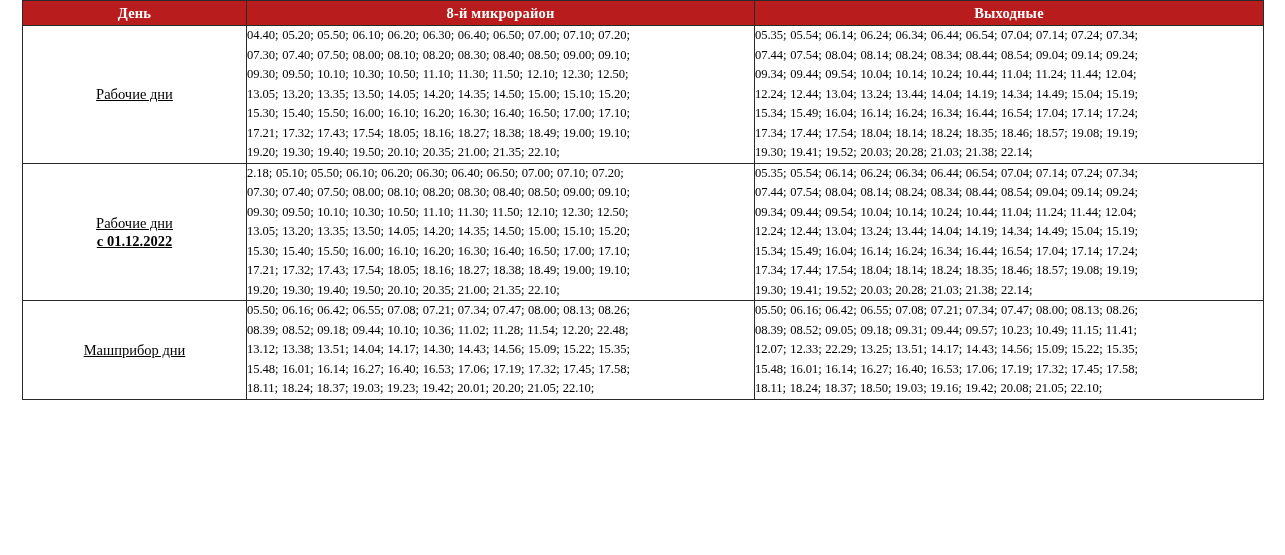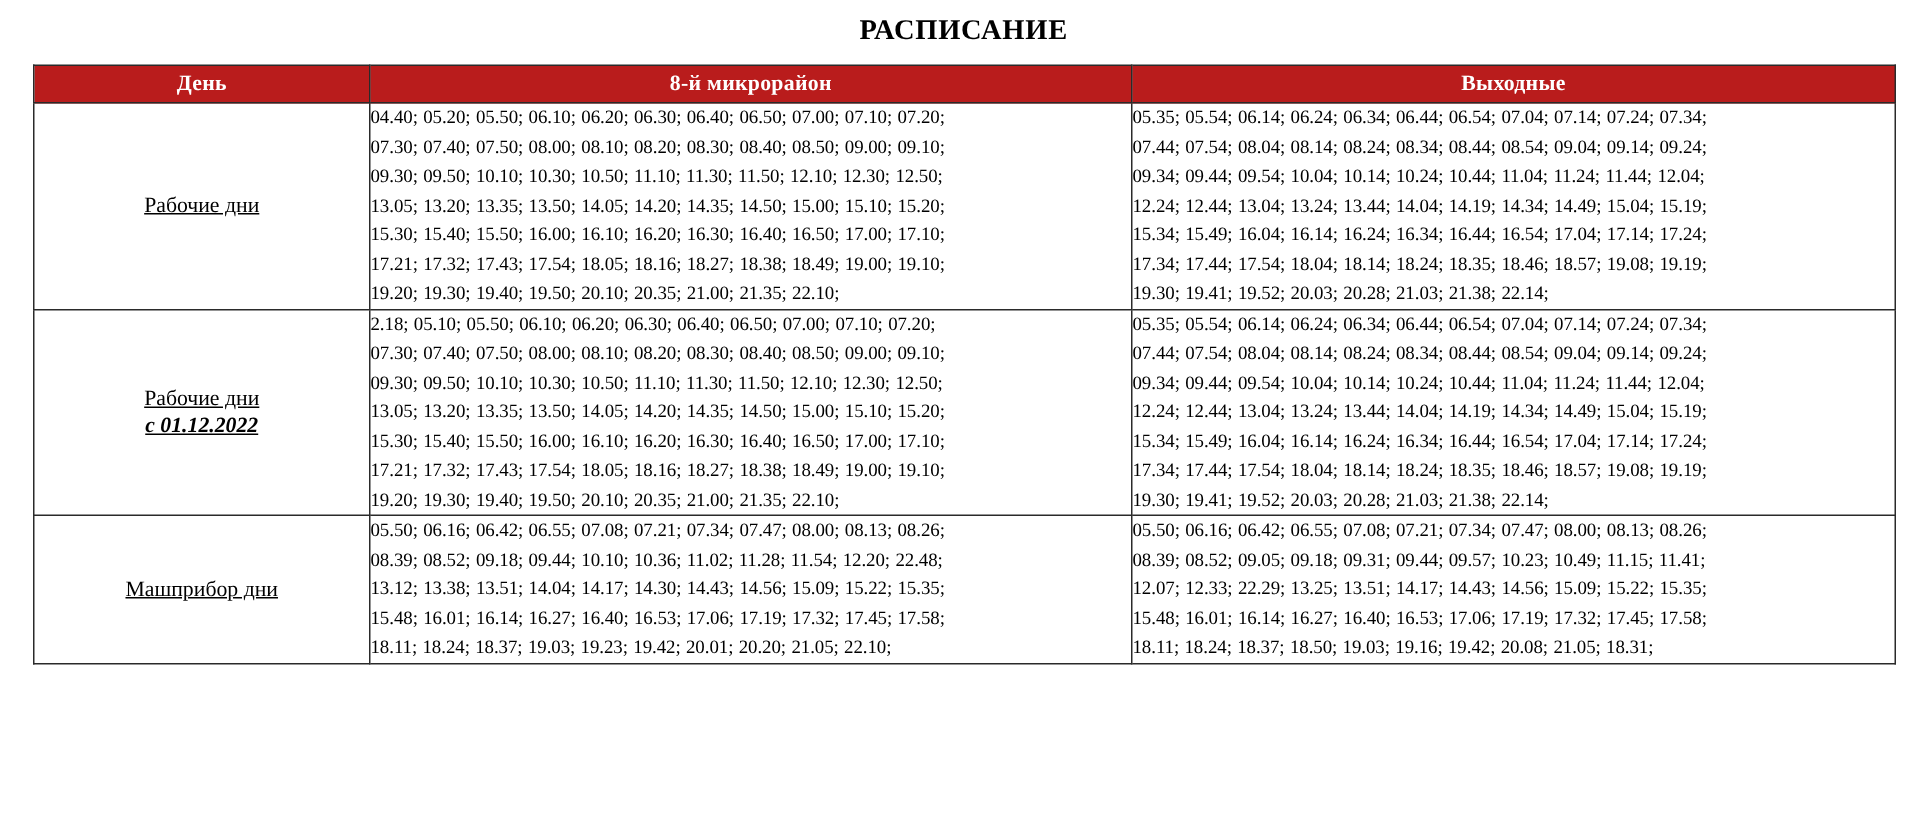--- a/index.html
+++ b/index.html
@@ -66,40 +66,39 @@
     font-family: "Liberation Serif", serif;
     font-size: 14.5px;
     padding: 4px 6px;
   }
   .day-label {
     display: inline-block;
     text-decoration: underline;
     line-height: 1.25;
   }
   .day-label .l1 { display: block; }
-  .day-label .l2 { display: block; font-weight: bold; font-style: italic; }
+  .day-label .l2 { display: block; font-weight: bold; }
 
   td.times-cell {
     font-family: "Liberation Serif", serif;
     font-size: 12.6px;
     line-height: 1.55;
     padding: 3px 5px 3px 6px;
     text-align: left;
     word-spacing: 0.5px;
     letter-spacing: -0.05px;
     vertical-align: top;
   }
   td.times-cell .tline { display: block; white-space: nowrap; }
 </style>
 </head>
 <body>
 
 <div class="page">
 
-  <h1 class="doc-title">РАСПИСАНИЕ</h1>
 
   <div class="table-wrap">
     <table class="schedule">
       <colgroup>
         <col class="c-day">
         <col class="c-mkr">
         <col class="c-mp">
       </colgroup>
       <thead>
         <tr>
@@ -174,21 +173,21 @@
             <span class="tline">08.39; 08.52; 09.18; 09.44; 10.10; 10.36; 11.02; 11.28; 11.54; 12.20; 22.48;</span>
             <span class="tline">13.12; 13.38; 13.51; 14.04; 14.17; 14.30; 14.43; 14.56; 15.09; 15.22; 15.35;</span>
             <span class="tline">15.48; 16.01; 16.14; 16.27; 16.40; 16.53; 17.06; 17.19; 17.32; 17.45; 17.58;</span>
             <span class="tline">18.11; 18.24; 18.37; 19.03; 19.23; 19.42; 20.01; 20.20; 21.05; 22.10;</span>
           </td>
           <td class="times-cell">
             <span class="tline">05.50; 06.16; 06.42; 06.55; 07.08; 07.21; 07.34; 07.47; 08.00; 08.13; 08.26;</span>
             <span class="tline">08.39; 08.52; 09.05; 09.18; 09.31; 09.44; 09.57; 10.23; 10.49; 11.15; 11.41;</span>
             <span class="tline">12.07; 12.33; 22.29; 13.25; 13.51; 14.17; 14.43; 14.56; 15.09; 15.22; 15.35;</span>
             <span class="tline">15.48; 16.01; 16.14; 16.27; 16.40; 16.53; 17.06; 17.19; 17.32; 17.45; 17.58;</span>
-            <span class="tline">18.11; 18.24; 18.37; 18.50; 19.03; 19.16; 19.42; 20.08; 21.05; 18.31;</span>
+            <span class="tline">18.11; 18.24; 18.37; 18.50; 19.03; 19.16; 19.42; 20.08; 21.05; 22.10;</span>
           </td>
         </tr>
 
       </tbody>
     </table>
   </div>
 
 </div>
 
 </body></html>

